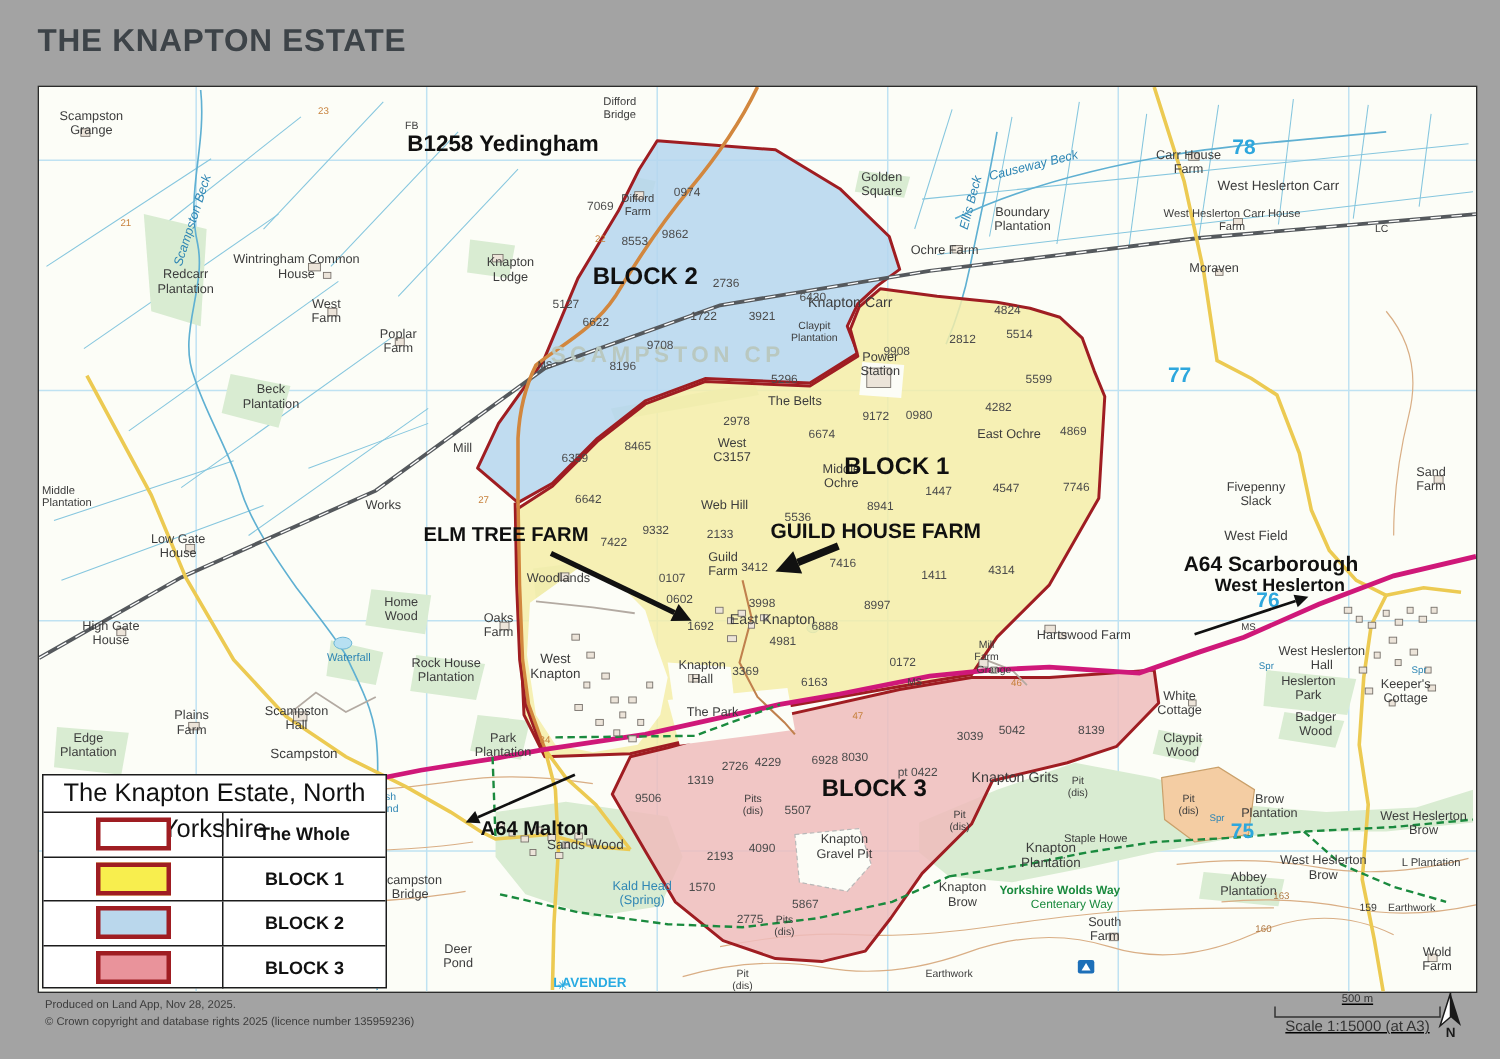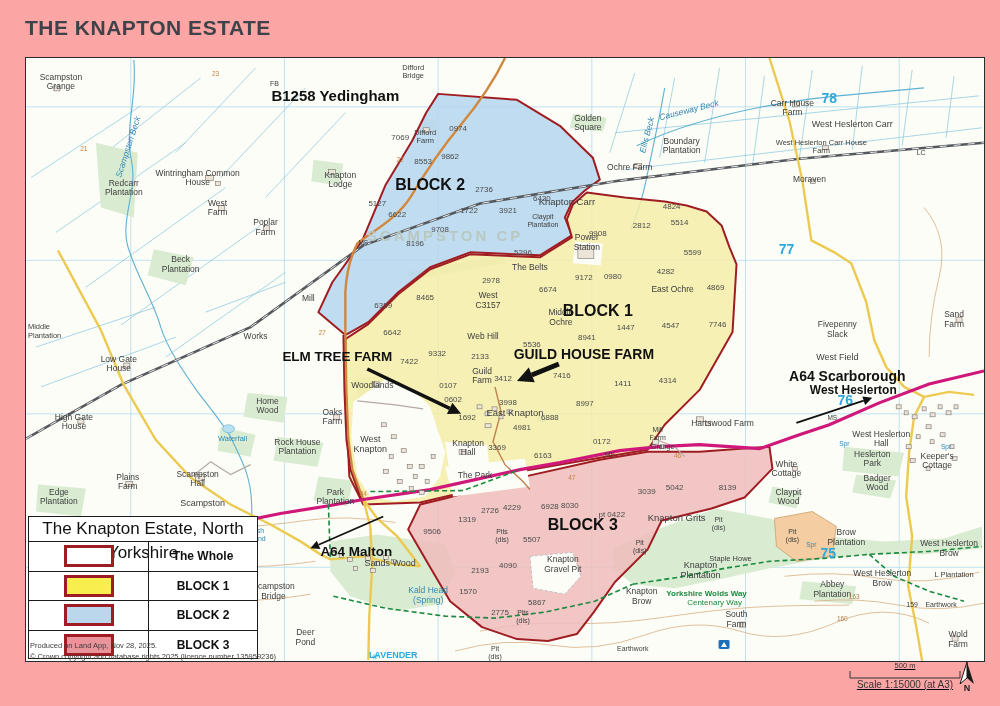--- a/index.html
+++ b/index.html
@@ -1,37 +1,37 @@
 <!DOCTYPE html>
 <html style="--title-color: #3d4348; --map-bg: #fcfdf7; --grid: #bfe2f2; --drain: #85c6de; --water: #5fb0d2; --water-fill: #b7e0f2; --wood: #d9ecd2; --contour: #d9ae85; --railway: #55595d; --a64: #cf1879; --b-road: #ecca52; --b1258: #d2873e; --road-minor: #b3aaa2; --boundary: #9f1d22; --block1-fill: #f5eda8; --block2-fill: #b5d6ee; --block3-fill: #efbcbc; --pit-fill: #f4cda3; --building: #ece4d9; --building-edge: #77716b; --place: #3c3c3c; --field-number: #4c4c4c; --watermark: #b9c8c0; --grid-number: #2ea7dd; --path-green: #1a8a3e;"><head>
 <meta charset="utf-8">
 <style>
   html,body{margin:0;padding:0;background:#ffffff;}
-  .page{position:relative;width:1000px;height:706px;background:#fca5a5;overflow:hidden;
+  .page{position:relative;width:1000px;height:706px;background:#a3a3a3;overflow:hidden;
         font-family:"Liberation Sans",sans-serif;}
   .page-title{position:absolute;left:25px;top:16px;margin:0;font-size:21px;font-weight:bold;
         letter-spacing:.5px;color:var(--title-color,#3d4348);}
   .map-frame{position:absolute;left:25px;top:57px;width:958px;height:603px;
         border:1.5px solid #2b2b2b;background:var(--map-bg,#fcfdf7);}
   .map-frame svg{display:block;width:100%;height:100%;}
   svg text{font-family:"Liberation Sans",sans-serif;}
 
   .legend{position:absolute;left:2px;top:458px;width:230px;height:143px;background:#ffffff;
         border:1.5px solid #1c1c1c;box-sizing:border-box;}
   .legend-title{height:24px;line-height:24px;text-align:center;font-size:17px;font-weight:normal;
         color:#111;border-bottom:1.5px solid #1c1c1c;}
   .legend-row{display:flex;height:28.5px;border-bottom:1px solid #1c1c1c;}
   .legend-row:last-child{border-bottom:none;}
   .legend-swatch-cell{width:119px;display:flex;align-items:center;justify-content:center;
         border-right:1px solid #1c1c1c;}
   .legend-swatch{width:44px;height:16px;border:3px solid var(--boundary,#9f1d22);}
   .legend-label-cell{flex:1;display:flex;align-items:center;justify-content:center;
         font-size:12px;font-weight:bold;color:#111;}
 
-  .credits{position:absolute;left:30px;top:640px;font-size:7.5px;color:#3c3c3c;line-height:11px;}
+  .credits{position:absolute;left:30px;top:664px;font-size:7.5px;color:#3c3c3c;line-height:11px;}
   .scale-area{position:absolute;left:845px;top:661px;width:120px;text-align:center;text-decoration:underline;}
   .scale-distance{font-size:7.5px;color:#333;}
   .scale-svg{display:block;margin:0 auto;}
   .scale-text{font-size:10px;color:#333;}
   .north{position:absolute;left:950px;top:660px;width:34px;text-align:center;}
 </style>
 </head>
 <body>
 
 <div class="page">

